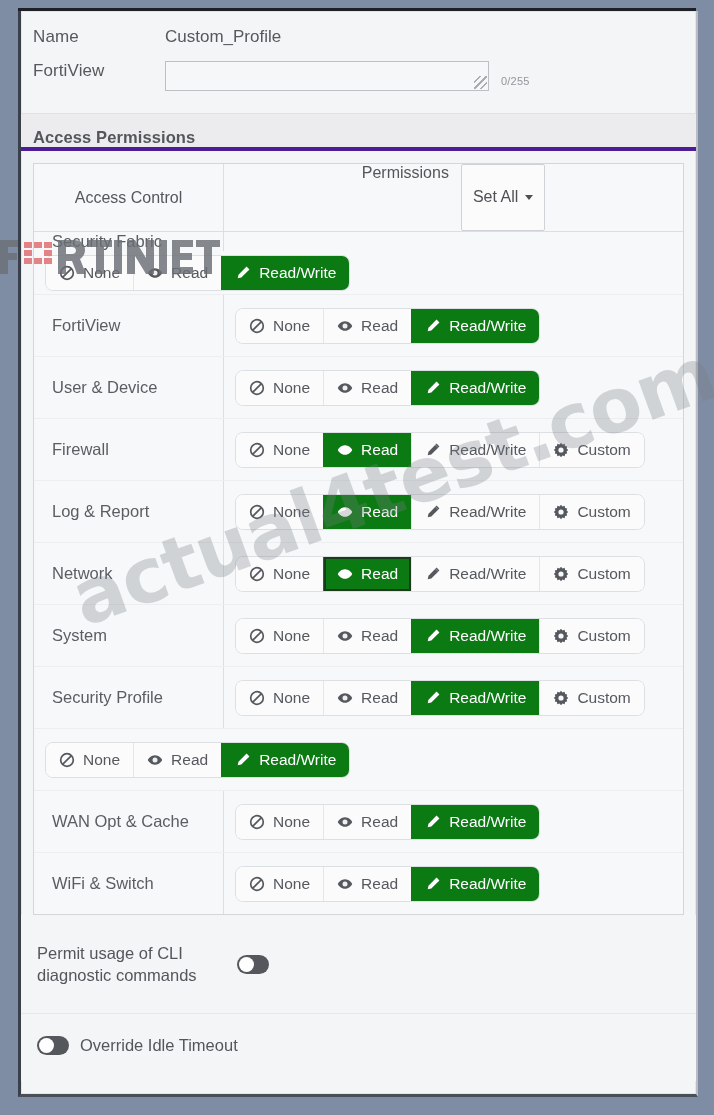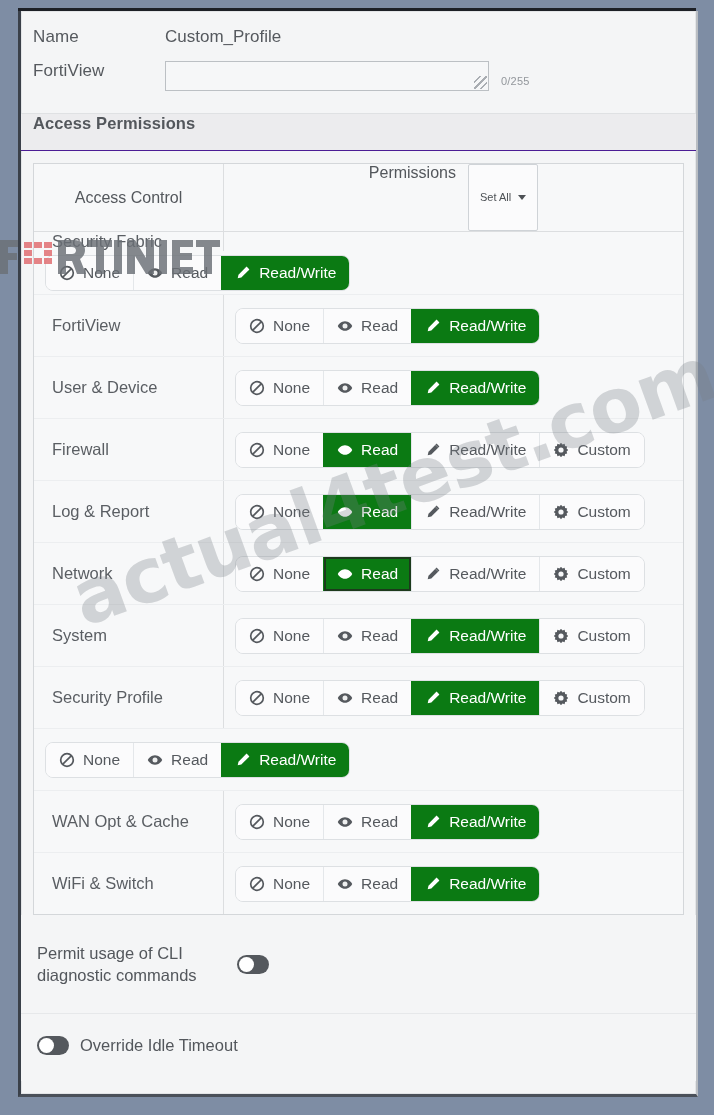--- a/index.html
+++ b/index.html
@@ -72,22 +72,22 @@
     padding: 14px 0 0 12px;
     letter-spacing: .2px;
   }
 
   
   .section-band {
     margin-top: 22px;
     height: 38px;
     background: #ececee;
     border-top: 1px solid #dfe1e3;
-    border-bottom: 1px solid #4c1d95;
-    display: flex; align-items: flex-start;
+    border-bottom: 4px solid #4c1d95;
+    display: flex; align-items: flex-end;
     padding-left: 12px;
   }
   .section-band span {
     font-size: 16.5px; font-weight: bold;
     color: #53575c; letter-spacing: .1px;
   }
 
   
   .table-wrap {
     margin: 12px 12px 0 12px;
@@ -110,21 +110,21 @@
     flex: 1;
     display: flex; justify-content: center;
     gap: 12px;
   }
   .th-right .perm-title { font-size: 16px; color: #53575c; }
   .setall {
     background: #fbfbfc;
     border: 1px solid #cfd3d7;
     border-radius: 2px;
     padding: 5px 11px 6px 11px;
-    font-size: 11px;
+    font-size: 16px;
     color: #4d5155;
     display: inline-flex; align-items: center; gap: 7px;
     cursor: pointer;
   }
   .caret {
     width: 0; height: 0;
     border-left: 4.5px solid transparent;
     border-right: 4.5px solid transparent;
     border-top: 5px solid #4d5155;
     display: inline-block;

